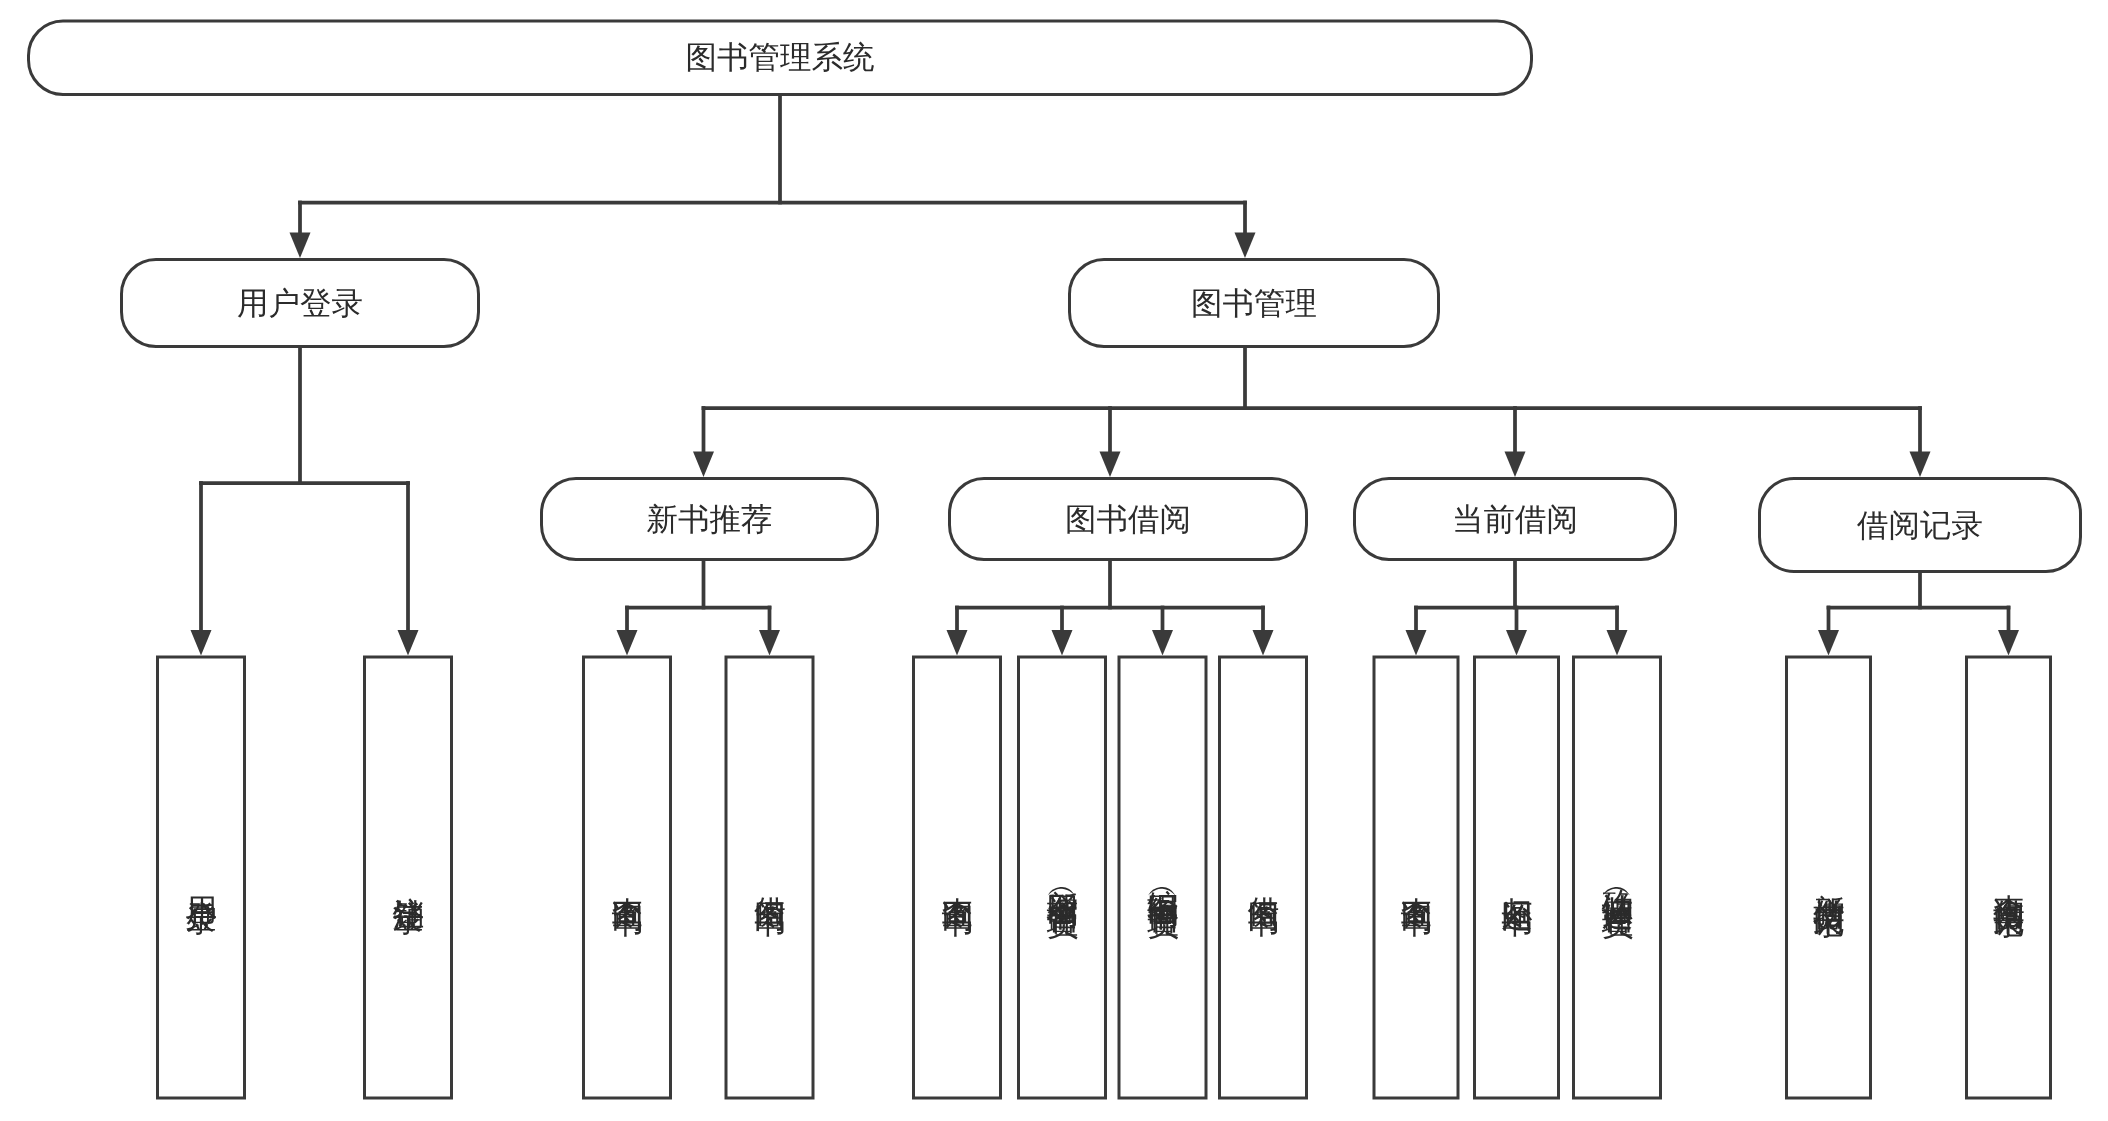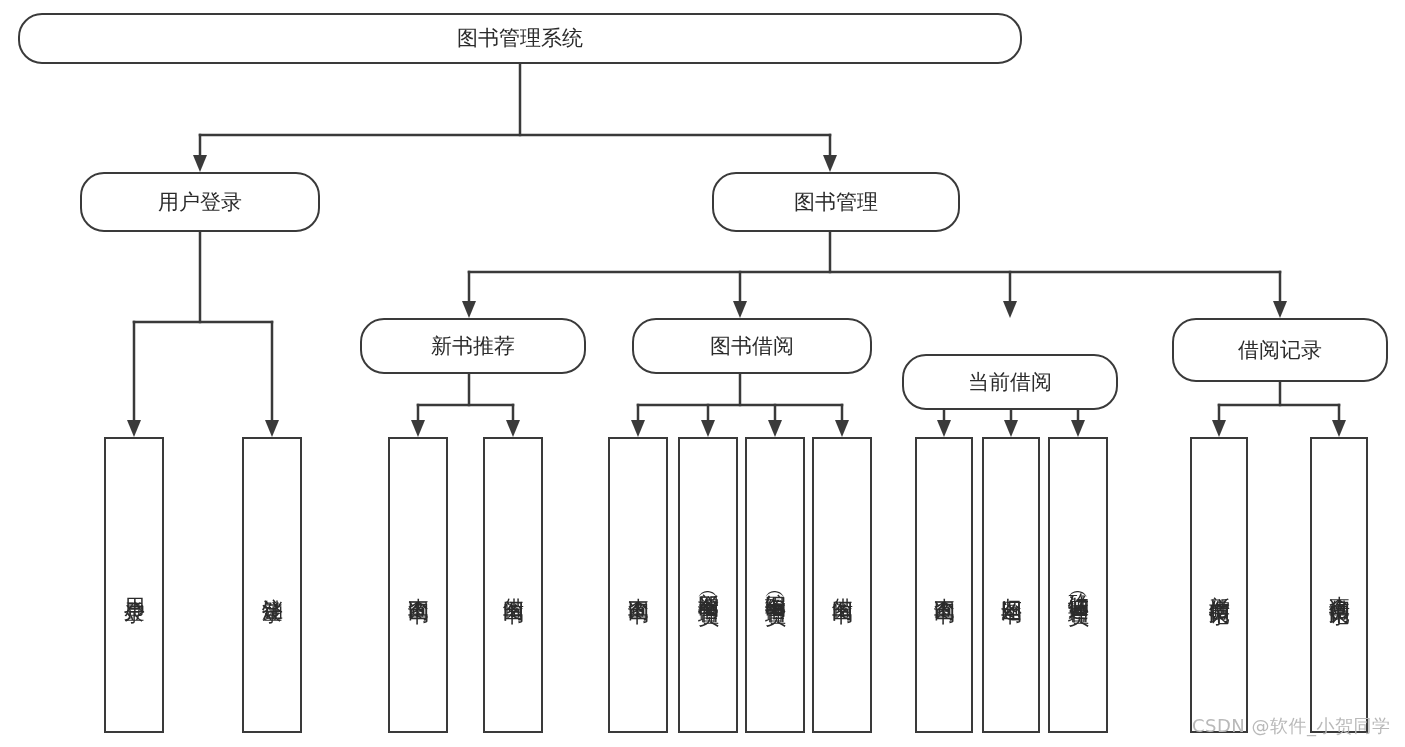--- a/index.html
+++ b/index.html
@@ -144,21 +144,21 @@
       </div>
       <div class="node horiz" style="left: 712px; top: 172px; width: 248px; height: 60px;">
         <span class="hlabel">图书管理</span>
       </div>
       <div class="node horiz" style="left: 360px; top: 318px; width: 226px; height: 56px;">
         <span class="hlabel">新书推荐</span>
       </div>
       <div class="node horiz" style="left: 632px; top: 318px; width: 240px; height: 56px;">
         <span class="hlabel">图书借阅</span>
       </div>
-      <div class="node horiz" style="left: 902px; top: 318px; width: 216px; height: 56px; margin-top: 36px;">
+      <div class="node horiz" style="left: 902px; top: 318px; width: 216px; height: 56px;">
         <span class="hlabel">当前借阅</span>
       </div>
       <div class="node horiz" style="left: 1172px; top: 318px; width: 216px; height: 64px;">
         <span class="hlabel">借阅记录</span>
       </div>
       <div class="node vert" style="left: 104px; top: 437px; width: 60px; height: 296px;">
         <span class="vlabel">用户登录</span>
       </div>
       <div class="node vert" style="left: 242px; top: 437px; width: 60px; height: 296px;">
         <span class="vlabel">注销登录</span>
@@ -191,15 +191,14 @@
         <span class="vlabel">确认归还（管理员）</span>
       </div>
       <div class="node vert" style="left: 1190px; top: 437px; width: 58px; height: 296px;">
         <span class="vlabel">新增借阅记录</span>
       </div>
       <div class="node vert" style="left: 1310px; top: 437px; width: 58px; height: 296px;">
         <span class="vlabel">查询借阅记录</span>
       </div>
     </div>
 
-  <div id="watermark">CSDN @软件_小贺同学</div>
 
 </div>
 
 </body></html>

